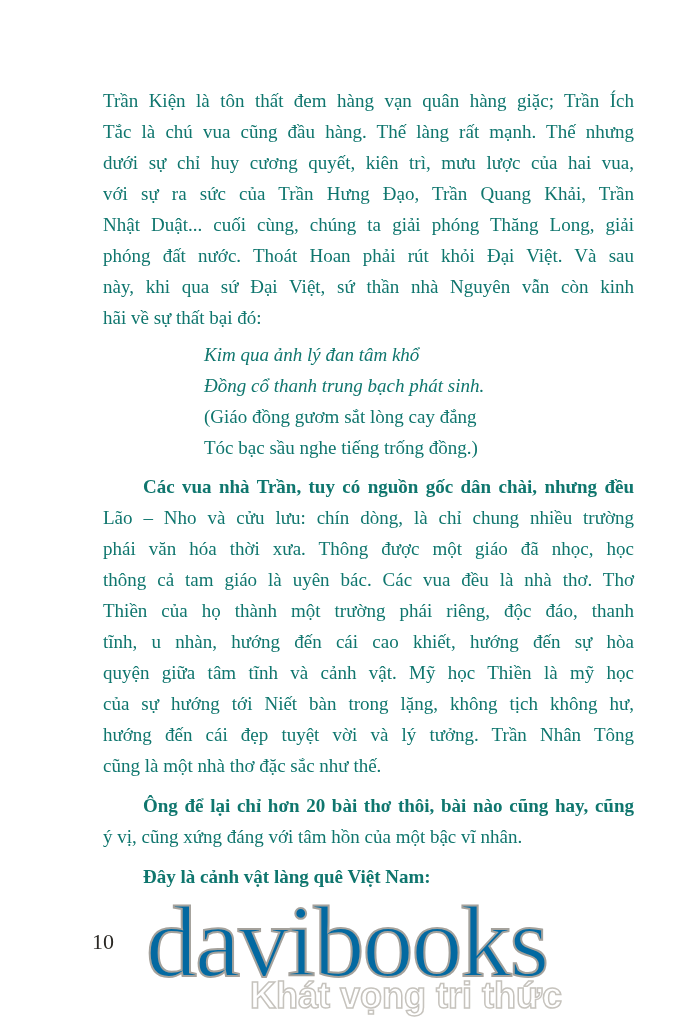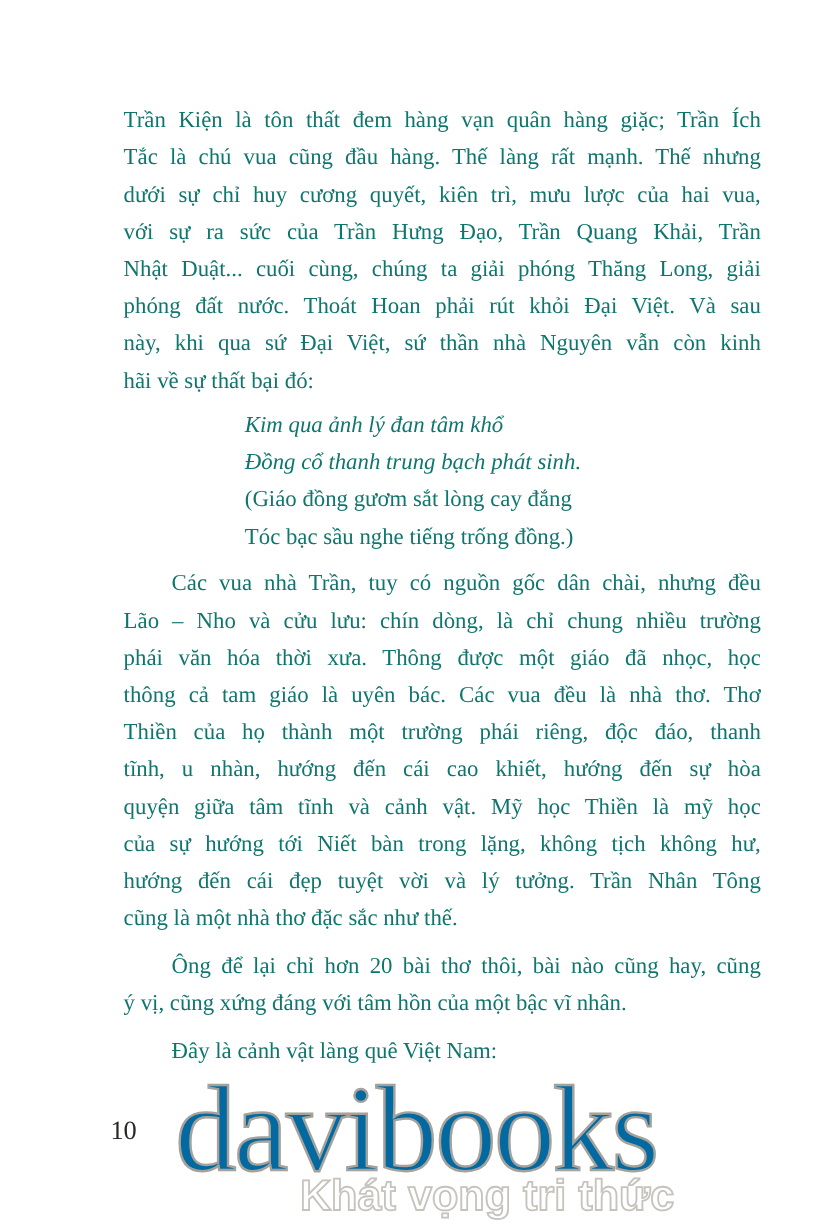--- a/index.html
+++ b/index.html
@@ -20,21 +20,21 @@
     z-index: 2;
   }
   .ln {
     text-align: justify;
     text-align-last: justify;
   }
   .ln.last {
     text-align-last: auto;
     text-align: left;
   }
-  .indent { text-indent: 40px; }
+  .indent { text-indent: 40px; font-weight: bold; }
   .poem-block { margin: 6px 0 8px 0; }
   .poem-block .ln {
     text-align: left;
     text-align-last: auto;
     padding-left: 101px;
   }
   .poem-block .it { font-style: italic; }
   .para-3 { margin-top: 9px; }
   .para-4 { margin-top: 9px; }
   .page-number {

